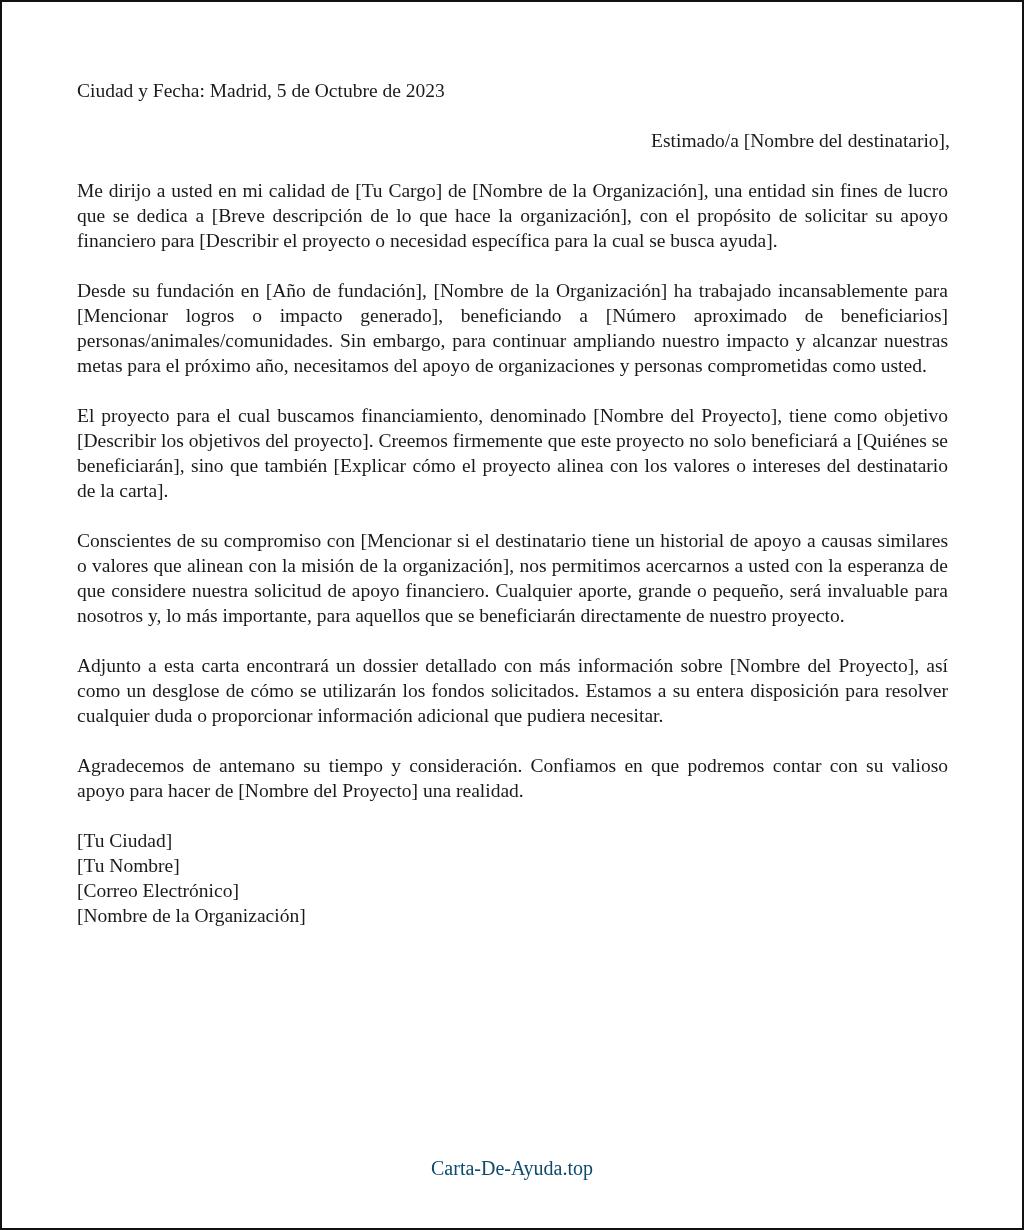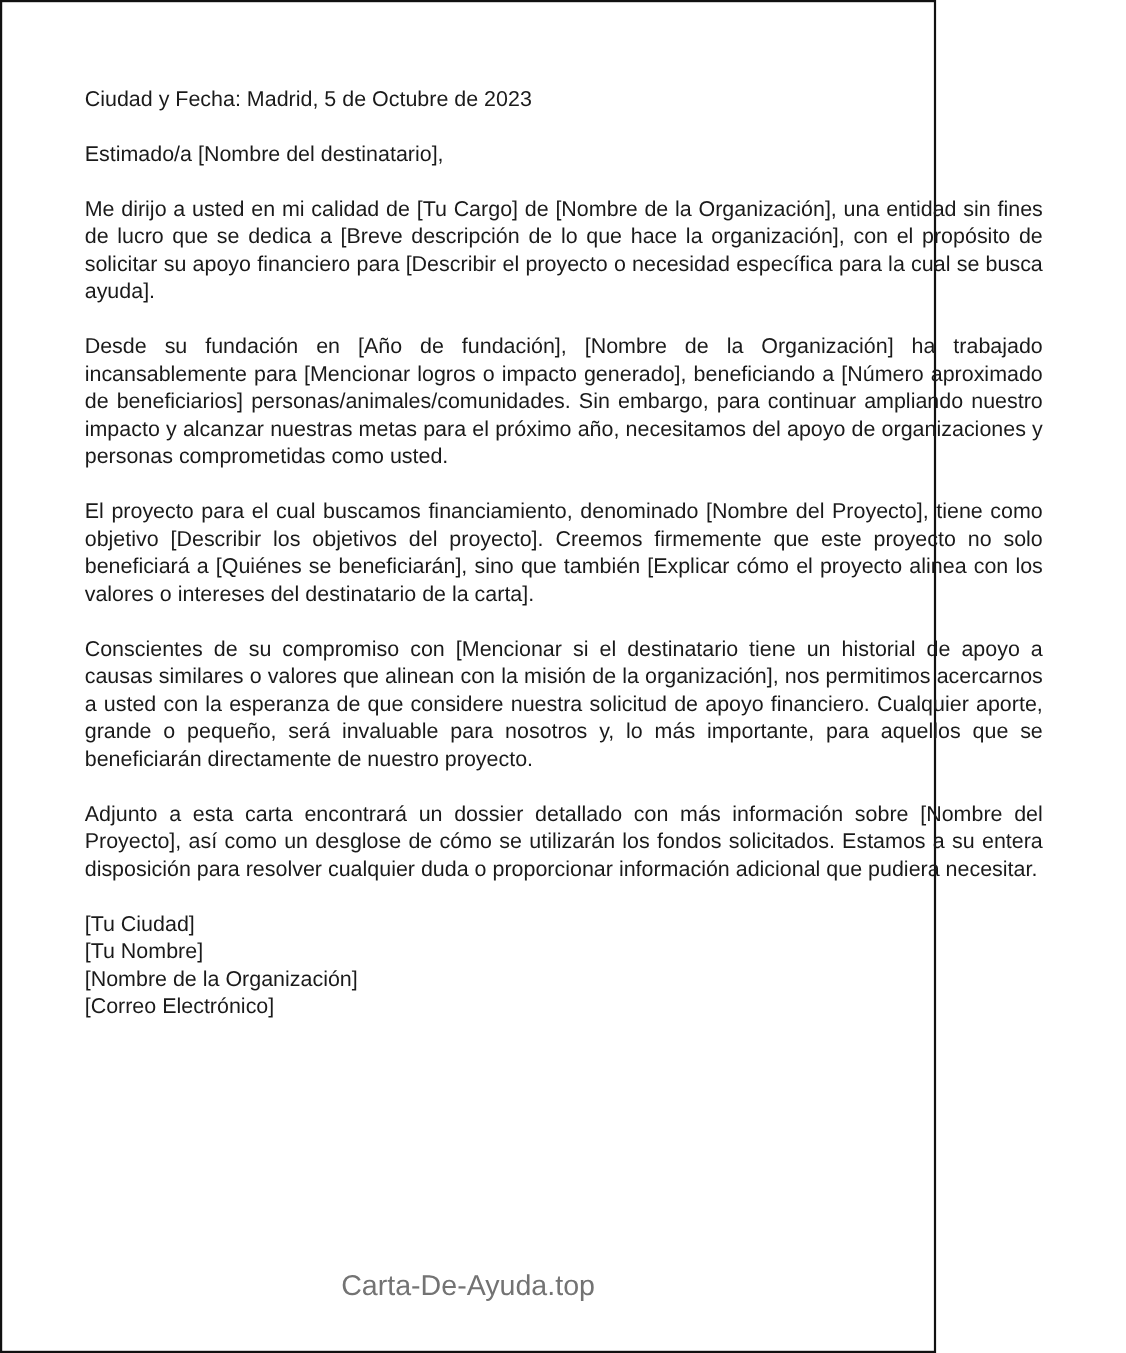--- a/index.html
+++ b/index.html
@@ -8,79 +8,81 @@
       background: #ffffff;
     }
     body {
       width: 1024px;
       height: 1230px;
       overflow: hidden;
     }
     .page {
       position: relative;
       box-sizing: border-box;
-      width: 851px;
+      width: 1024px;
       height: 1230px;
       border: 2px solid #111111;
       background: #ffffff;
       color: #1a1a1a;
-      font-family: Liberation Sans, sans-serif;
+      font-family: Liberation Serif, serif;
       font-size: 19.5px;
       line-height: 25px;
     }
     .letter {
       position: absolute;
       left: 75px;
       top: 76px;
       width: 873px;
     }
     .para {
       margin: 0 2px 25px 0;
       text-align: justify;
     }
     .date-line {
       margin: 0 0 25px 0;
     }
     .greeting {
       margin: 0 0 25px 0;
+      text-align: right;
     }
     .closing {
       margin: 0 0 25px 0;
     }
     .signature-block p {
       margin: 0;
     }
     .footer {
       position: absolute;
       left: 0;
       right: 0;
       top: 1152px;
       text-align: center;
-      font-size: 26px;
+      font-size: 20px;
       line-height: 28px;
-      color: #737373;
+      color: #0c4a6e;
     }
   </style>
 </head>
 <body>
 
 <div class="page">
   <div class="letter">
     <p class="date-line">Ciudad y Fecha: Madrid, 5 de Octubre de 2023</p>
     <p class="greeting">Estimado/a [Nombre del destinatario],</p>
 
     <p class="para">Me dirijo a usted en mi calidad de [Tu Cargo] de [Nombre de la Organización], una entidad sin fines de lucro que se dedica a [Breve descripción de lo que hace la organización], con el propósito de solicitar su apoyo financiero para [Describir el proyecto o necesidad específica para la cual se busca ayuda].</p>
     <p class="para">Desde su fundación en [Año de fundación], [Nombre de la Organización] ha trabajado incansablemente para [Mencionar logros o impacto generado], beneficiando a [Número aproximado de beneficiarios] personas/animales/comunidades. Sin embargo, para continuar ampliando nuestro impacto y alcanzar nuestras metas para el próximo año, necesitamos del apoyo de organizaciones y personas comprometidas como usted.</p>
     <p class="para">El proyecto para el cual buscamos financiamiento, denominado [Nombre del Proyecto], tiene como objetivo [Describir los objetivos del proyecto]. Creemos firmemente que este proyecto no solo beneficiará a [Quiénes se beneficiarán], sino que también [Explicar cómo el proyecto alinea con los valores o intereses del destinatario de la carta].</p>
     <p class="para">Conscientes de su compromiso con [Mencionar si el destinatario tiene un historial de apoyo a causas similares o valores que alinean con la misión de la organización], nos permitimos acercarnos a usted con la esperanza de que considere nuestra solicitud de apoyo financiero. Cualquier aporte, grande o pequeño, será invaluable para nosotros y, lo más importante, para aquellos que se beneficiarán directamente de nuestro proyecto.</p>
     <p class="para">Adjunto a esta carta encontrará un dossier detallado con más información sobre [Nombre del Proyecto], así como un desglose de cómo se utilizarán los fondos solicitados. Estamos a su entera disposición para resolver cualquier duda o proporcionar información adicional que pudiera necesitar.</p>
+    <p class="para">Agradecemos de antemano su tiempo y consideración. Confiamos en que podremos contar con su valioso apoyo para hacer de [Nombre del Proyecto] una realidad.</p>
 
 
     <div class="signature-block">
       <p>[Tu Ciudad]</p>
       <p>[Tu Nombre]</p>
+      <p>[Correo Electrónico]</p>
       <p>[Nombre de la Organización]</p>
-      <p>[Correo Electrónico]</p>
     </div>
   </div>
 
   <div class="footer">Carta-De-Ayuda.top</div>
 </div>
 
 </body></html>

